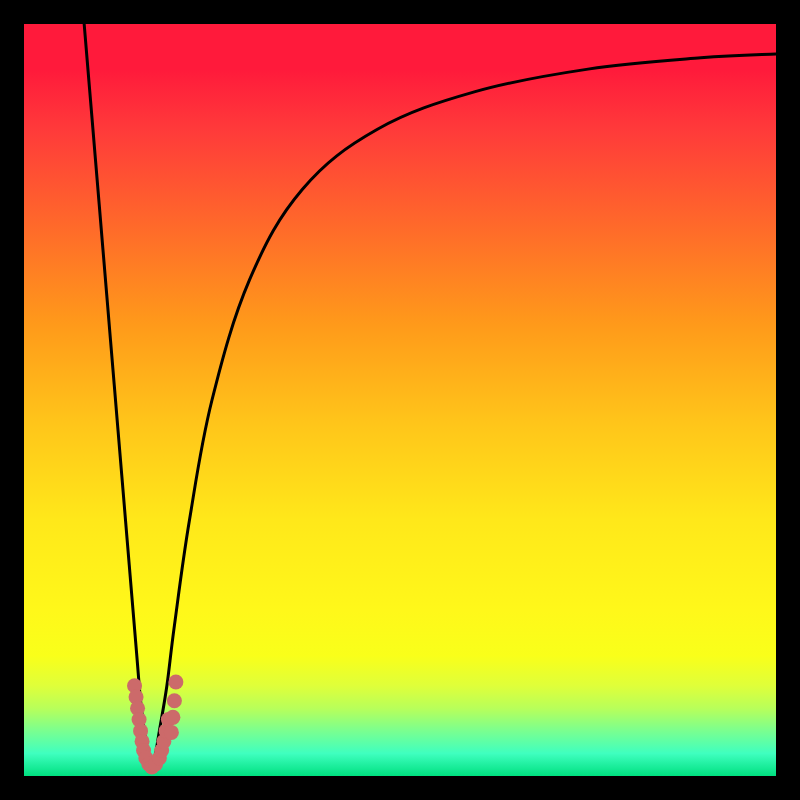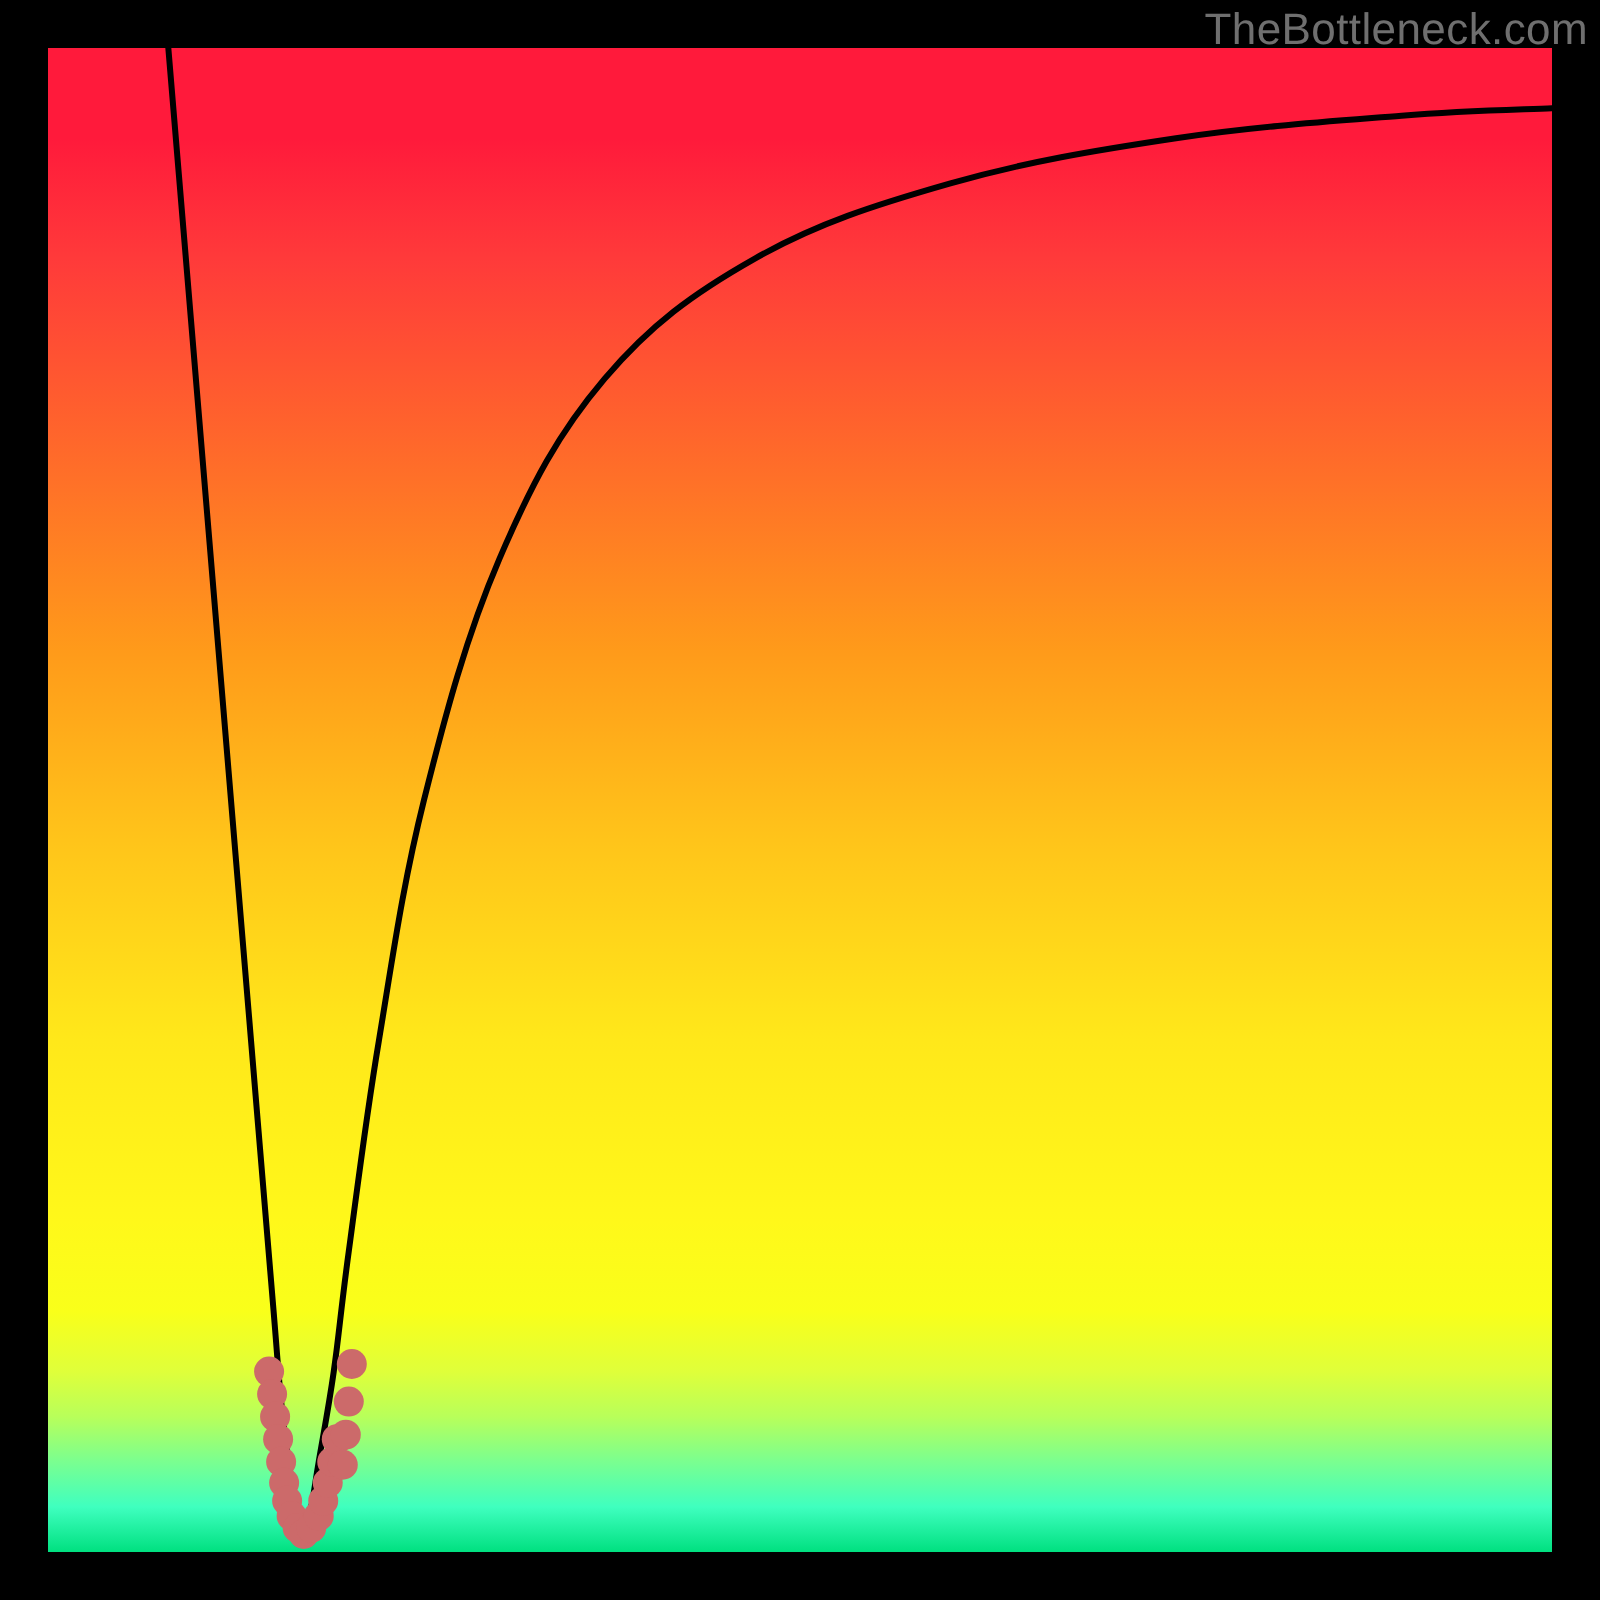--- a/index.html
+++ b/index.html
@@ -81,14 +81,13 @@
         <circle cx="137.61599999999999" cy="726.432" r="7.5" fill="#cc6a6a"></circle>
         <circle cx="139.872" cy="717.408" r="7.5" fill="#cc6a6a"></circle>
         <circle cx="142.128" cy="706.88" r="7.5" fill="#cc6a6a"></circle>
         <circle cx="144.38400000000001" cy="695.6" r="7.5" fill="#cc6a6a"></circle>
         <circle cx="151.904" cy="658" r="7.5" fill="#cc6a6a"></circle>
         <circle cx="150.4" cy="676.8" r="7.5" fill="#cc6a6a"></circle>
         <circle cx="148.89600000000002" cy="693.344" r="7.5" fill="#cc6a6a"></circle>
         <circle cx="147.392" cy="708.384" r="7.5" fill="#cc6a6a"></circle>
       </svg>
   </div>
-  <div class="watermark">TheBottleneck.com</div>
 </div>
 
 </body></html>

